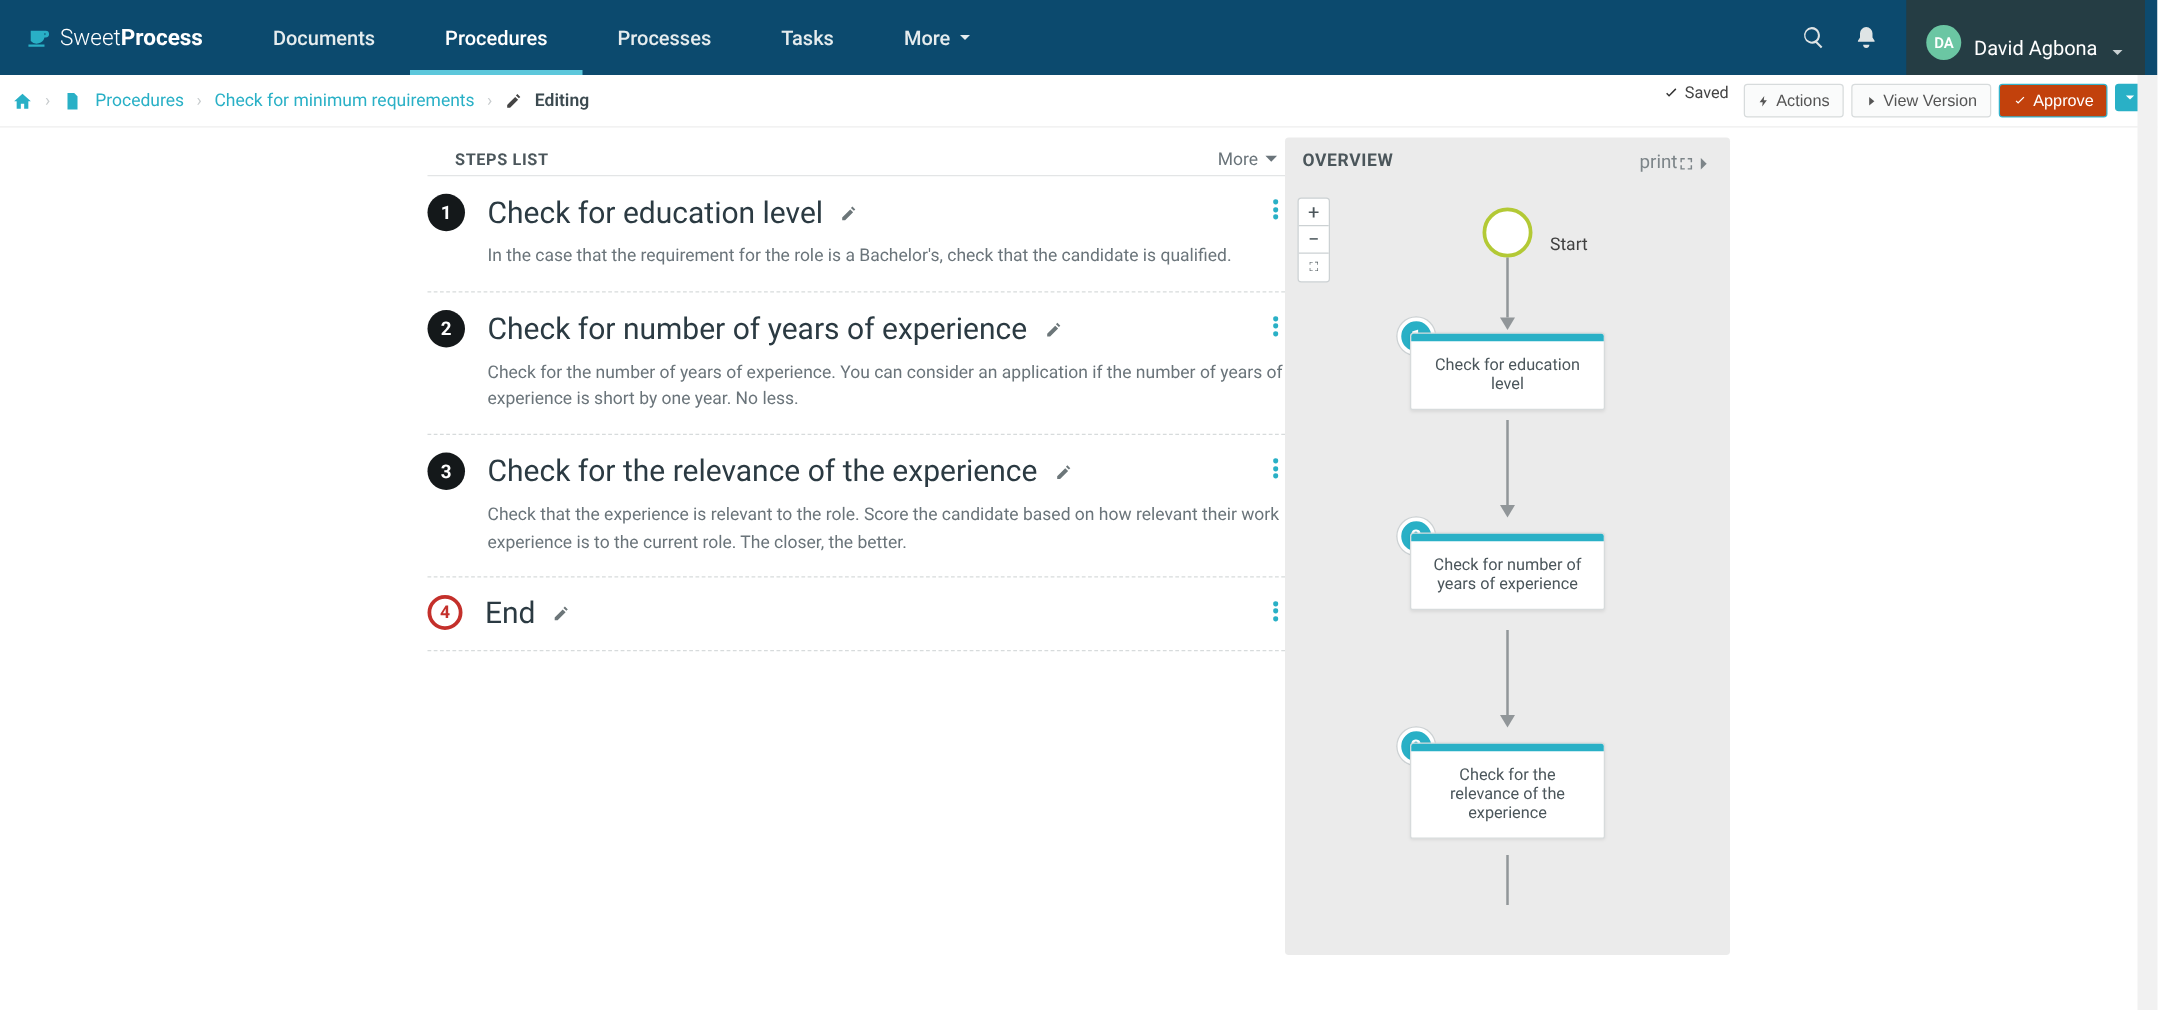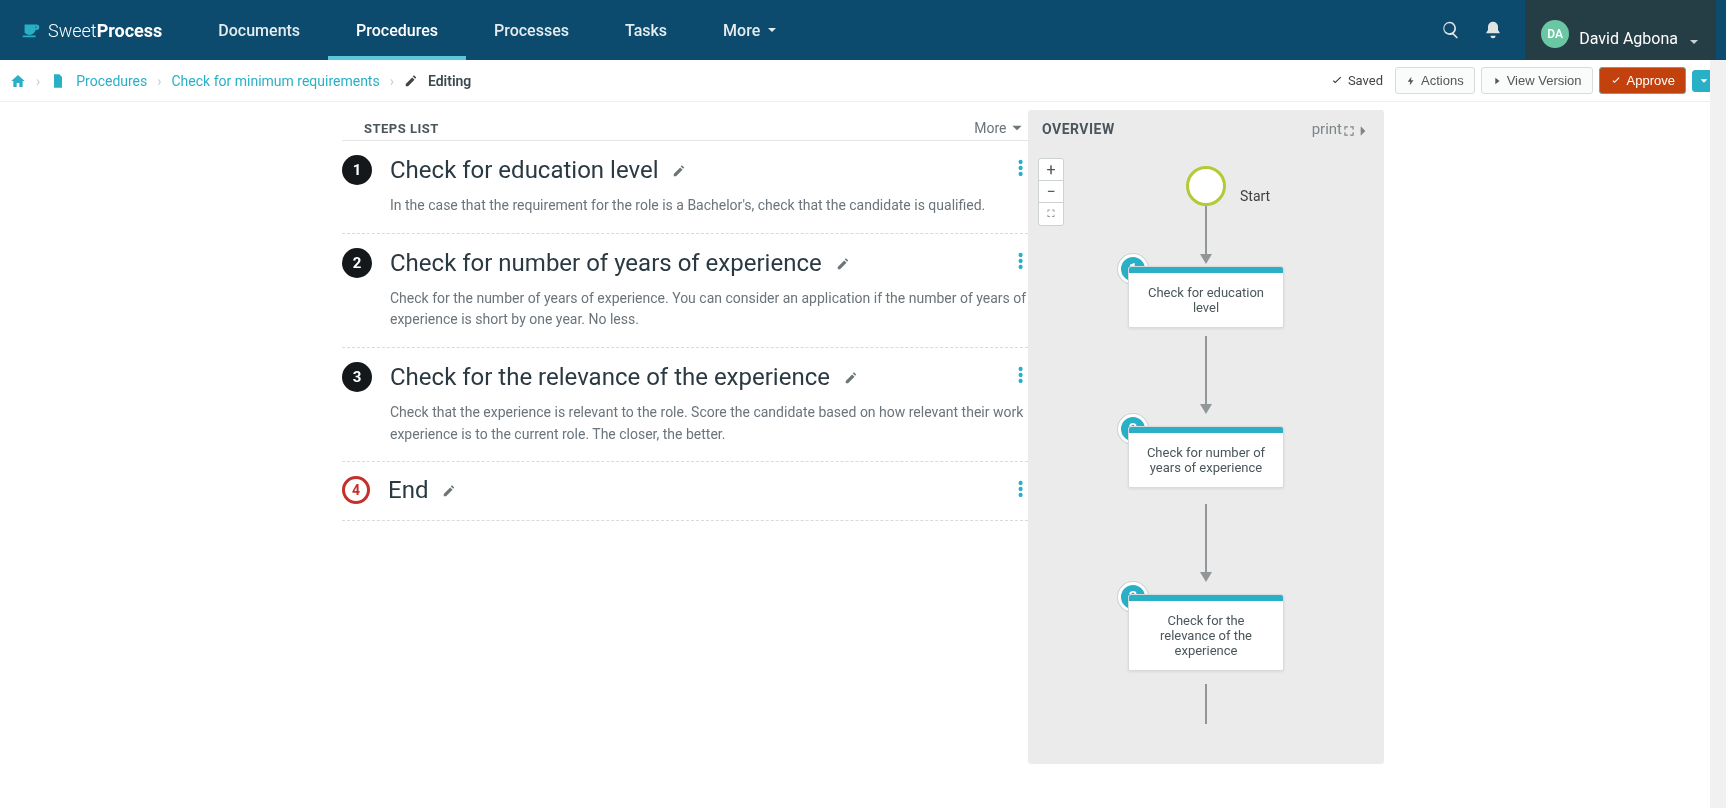--- a/index.html
+++ b/index.html
@@ -22,21 +22,21 @@
 .avatar { width:28px; height:28px; border-radius:50%; background:#6bc6a3; color:#fff; display:flex; align-items:center; justify-content:center; font-size:12px; font-weight:600; }
 
 
 .crumbbar { display:flex; align-items:center; height:42px; padding:0 10px; border-bottom:1px solid #eee; }
 .crumbs { display:flex; align-items:center; gap:10px; font-size:14px; }
 .crumb-sep { color:#c8ccce; }
 .crumb-link { color:#29b0c6; cursor:pointer; }
 .crumb-strong { color:#3c4a50; font-weight:600; }
 .crumb-icon { width:16px; height:16px; fill:#29b0c6; }
 .pencil-icon { width:14px; height:14px; fill:#444; }
-.actions-right { margin-left:auto; display:flex; align-items:center; gap:6px; }
+.actions-right { margin-left:auto; display:flex; align-items:flex-start; gap:6px; }
 .saved { color:#444; font-size:13px; display:flex; align-items:center; gap:4px; padding-right:6px;}
 .btn { border:1px solid #d7dbdc; background:#fafbfb; padding:5px 10px; border-radius:3px; font-size:13px; color:#555; cursor:pointer; display:inline-flex; align-items:center; gap:5px; }
 .btn.approve { background:#c2410c; color:#fff; border-color:#34b3cc; }
 .btn.approve-arrow { background:#29b0c6; border-color:#29b0c6; padding:5px 6px;}
 
 
 .content { display:flex; justify-content:center; padding:0; }
 .wrap { width:1042px; display:flex; gap:0; margin-top:8px; }
 
 .steps-col { width:686px; }

